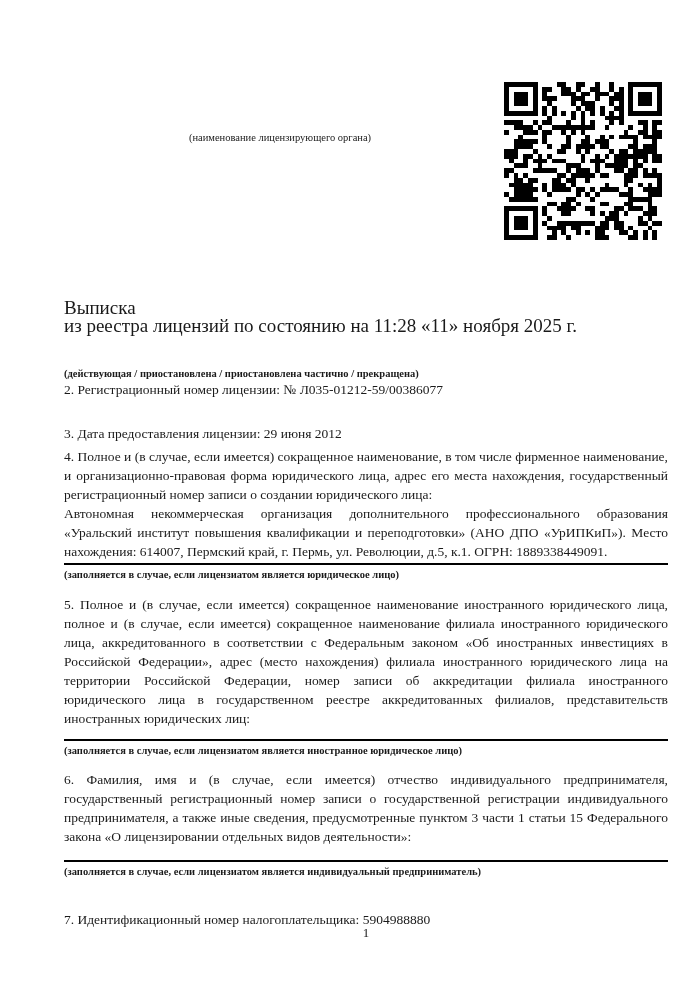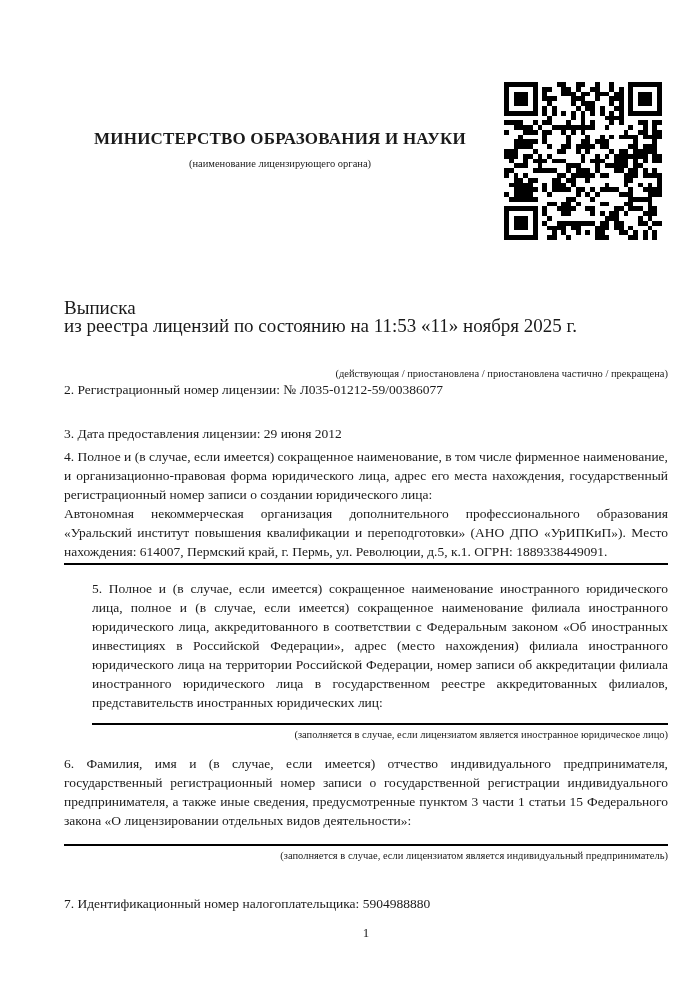--- a/index.html
+++ b/index.html
@@ -31,74 +31,74 @@
   .content{
     position:absolute;left:64px;top:299px;width:604px;
   }
   .doc-title{text-align:left;font-size:19px;line-height:18px;}
   .item{font-size:13.5px;line-height:19px;}
   .para{text-align:justify;}
   .m-item1{margin-top:32px;}
   .m-item2{}
   .m-item3{margin-top:25px;}
   .m-item4{margin-top:4px;}
-  .m-item5{margin-top:14px;margin-left:28px;}
+  .m-item5{margin-top:14px;}
   .m-item6{margin-top:13px;}
   .m-item7{margin-top:32px;}
   .item-note{
-    text-align:right;font-size:10.5px;line-height:13px;margin-top:3px;
+    text-align:left;font-size:10.5px;line-height:13px;margin-top:3px;font-weight:bold;
   }
   .rule{
     border:none;border-top:2px solid #000;margin:0;height:0;
   }
   .rule-tight{margin-top:2px;}
   .rule-gap-sm{margin-top:11px;}
   .rule-gap-md{margin-top:14px;}
   .page-number{
     position:absolute;left:64px;top:925px;width:604px;
     text-align:center;font-size:13px;
   }
 </style>
 </head>
 <body>
 
 <div class="page">
 
   <div class="ministry">
-    <div class="ministry-name">МИНИСТЕРСТВО ОБРАЗОВАНИЯ И НАУКИ</div>
     <div class="ministry-note">(наименование лицензирующего органа)</div>
   </div>
 
   <svg class="qr" xmlns="http://www.w3.org/2000/svg" viewBox="0 0 33 33">
       <path d="M0 0h1v1h-1zM1 0h1v1h-1zM2 0h1v1h-1zM3 0h1v1h-1zM4 0h1v1h-1zM5 0h1v1h-1zM6 0h1v1h-1zM11 0h1v1h-1zM12 0h1v1h-1zM15 0h1v1h-1zM16 0h1v1h-1zM19 0h1v1h-1zM22 0h1v1h-1zM26 0h1v1h-1zM27 0h1v1h-1zM28 0h1v1h-1zM29 0h1v1h-1zM30 0h1v1h-1zM31 0h1v1h-1zM32 0h1v1h-1zM0 1h1v1h-1zM6 1h1v1h-1zM8 1h1v1h-1zM9 1h1v1h-1zM12 1h1v1h-1zM13 1h1v1h-1zM15 1h1v1h-1zM18 1h1v1h-1zM19 1h1v1h-1zM22 1h1v1h-1zM24 1h1v1h-1zM26 1h1v1h-1zM32 1h1v1h-1zM0 2h1v1h-1zM2 2h1v1h-1zM3 2h1v1h-1zM4 2h1v1h-1zM6 2h1v1h-1zM8 2h1v1h-1zM12 2h1v1h-1zM13 2h1v1h-1zM14 2h1v1h-1zM16 2h1v1h-1zM17 2h1v1h-1zM19 2h1v1h-1zM20 2h1v1h-1zM21 2h1v1h-1zM23 2h1v1h-1zM24 2h1v1h-1zM26 2h1v1h-1zM28 2h1v1h-1zM29 2h1v1h-1zM30 2h1v1h-1zM32 2h1v1h-1zM0 3h1v1h-1zM2 3h1v1h-1zM3 3h1v1h-1zM4 3h1v1h-1zM6 3h1v1h-1zM8 3h1v1h-1zM9 3h1v1h-1zM10 3h1v1h-1zM14 3h1v1h-1zM15 3h1v1h-1zM16 3h1v1h-1zM19 3h1v1h-1zM22 3h1v1h-1zM23 3h1v1h-1zM24 3h1v1h-1zM26 3h1v1h-1zM28 3h1v1h-1zM29 3h1v1h-1zM30 3h1v1h-1zM32 3h1v1h-1zM0 4h1v1h-1zM2 4h1v1h-1zM3 4h1v1h-1zM4 4h1v1h-1zM6 4h1v1h-1zM9 4h1v1h-1zM14 4h1v1h-1zM16 4h1v1h-1zM17 4h1v1h-1zM18 4h1v1h-1zM22 4h1v1h-1zM24 4h1v1h-1zM26 4h1v1h-1zM28 4h1v1h-1zM29 4h1v1h-1zM30 4h1v1h-1zM32 4h1v1h-1zM0 5h1v1h-1zM6 5h1v1h-1zM8 5h1v1h-1zM10 5h1v1h-1zM15 5h1v1h-1zM17 5h1v1h-1zM18 5h1v1h-1zM20 5h1v1h-1zM23 5h1v1h-1zM24 5h1v1h-1zM26 5h1v1h-1zM32 5h1v1h-1zM0 6h1v1h-1zM1 6h1v1h-1zM2 6h1v1h-1zM3 6h1v1h-1zM4 6h1v1h-1zM5 6h1v1h-1zM6 6h1v1h-1zM8 6h1v1h-1zM10 6h1v1h-1zM12 6h1v1h-1zM14 6h1v1h-1zM16 6h1v1h-1zM18 6h1v1h-1zM20 6h1v1h-1zM22 6h1v1h-1zM24 6h1v1h-1zM26 6h1v1h-1zM27 6h1v1h-1zM28 6h1v1h-1zM29 6h1v1h-1zM30 6h1v1h-1zM31 6h1v1h-1zM32 6h1v1h-1zM9 7h1v1h-1zM14 7h1v1h-1zM16 7h1v1h-1zM21 7h1v1h-1zM22 7h1v1h-1zM23 7h1v1h-1zM24 7h1v1h-1zM0 8h1v1h-1zM1 8h1v1h-1zM2 8h1v1h-1zM3 8h1v1h-1zM6 8h1v1h-1zM8 8h1v1h-1zM9 8h1v1h-1zM13 8h1v1h-1zM16 8h1v1h-1zM18 8h1v1h-1zM22 8h1v1h-1zM24 8h1v1h-1zM28 8h1v1h-1zM29 8h1v1h-1zM31 8h1v1h-1zM32 8h1v1h-1zM2 9h1v1h-1zM3 9h1v1h-1zM4 9h1v1h-1zM5 9h1v1h-1zM7 9h1v1h-1zM10 9h1v1h-1zM11 9h1v1h-1zM12 9h1v1h-1zM13 9h1v1h-1zM14 9h1v1h-1zM15 9h1v1h-1zM16 9h1v1h-1zM17 9h1v1h-1zM18 9h1v1h-1zM21 9h1v1h-1zM26 9h1v1h-1zM29 9h1v1h-1zM31 9h1v1h-1zM0 10h1v1h-1zM4 10h1v1h-1zM5 10h1v1h-1zM6 10h1v1h-1zM8 10h1v1h-1zM9 10h1v1h-1zM12 10h1v1h-1zM14 10h1v1h-1zM16 10h1v1h-1zM25 10h1v1h-1zM28 10h1v1h-1zM29 10h1v1h-1zM31 10h1v1h-1zM32 10h1v1h-1zM3 11h1v1h-1zM8 11h1v1h-1zM13 11h1v1h-1zM17 11h1v1h-1zM20 11h1v1h-1zM22 11h1v1h-1zM24 11h1v1h-1zM25 11h1v1h-1zM26 11h1v1h-1zM27 11h1v1h-1zM29 11h1v1h-1zM30 11h1v1h-1zM31 11h1v1h-1zM32 11h1v1h-1zM2 12h1v1h-1zM3 12h1v1h-1zM4 12h1v1h-1zM5 12h1v1h-1zM6 12h1v1h-1zM8 12h1v1h-1zM13 12h1v1h-1zM16 12h1v1h-1zM17 12h1v1h-1zM19 12h1v1h-1zM20 12h1v1h-1zM21 12h1v1h-1zM27 12h1v1h-1zM31 12h1v1h-1zM2 13h1v1h-1zM3 13h1v1h-1zM4 13h1v1h-1zM5 13h1v1h-1zM9 13h1v1h-1zM12 13h1v1h-1zM13 13h1v1h-1zM15 13h1v1h-1zM16 13h1v1h-1zM17 13h1v1h-1zM18 13h1v1h-1zM20 13h1v1h-1zM21 13h1v1h-1zM26 13h1v1h-1zM27 13h1v1h-1zM29 13h1v1h-1zM30 13h1v1h-1zM31 13h1v1h-1zM0 14h1v1h-1zM1 14h1v1h-1zM2 14h1v1h-1zM6 14h1v1h-1zM11 14h1v1h-1zM12 14h1v1h-1zM15 14h1v1h-1zM17 14h1v1h-1zM22 14h1v1h-1zM24 14h1v1h-1zM25 14h1v1h-1zM27 14h1v1h-1zM28 14h1v1h-1zM29 14h1v1h-1zM30 14h1v1h-1zM31 14h1v1h-1zM0 15h1v1h-1zM1 15h1v1h-1zM2 15h1v1h-1zM4 15h1v1h-1zM5 15h1v1h-1zM7 15h1v1h-1zM9 15h1v1h-1zM16 15h1v1h-1zM19 15h1v1h-1zM21 15h1v1h-1zM23 15h1v1h-1zM24 15h1v1h-1zM25 15h1v1h-1zM26 15h1v1h-1zM27 15h1v1h-1zM28 15h1v1h-1zM29 15h1v1h-1zM31 15h1v1h-1zM32 15h1v1h-1zM1 16h1v1h-1zM4 16h1v1h-1zM6 16h1v1h-1zM7 16h1v1h-1zM8 16h1v1h-1zM10 16h1v1h-1zM11 16h1v1h-1zM12 16h1v1h-1zM16 16h1v1h-1zM18 16h1v1h-1zM19 16h1v1h-1zM20 16h1v1h-1zM23 16h1v1h-1zM24 16h1v1h-1zM25 16h1v1h-1zM27 16h1v1h-1zM29 16h1v1h-1zM31 16h1v1h-1zM32 16h1v1h-1zM2 17h1v1h-1zM3 17h1v1h-1zM4 17h1v1h-1zM7 17h1v1h-1zM13 17h1v1h-1zM14 17h1v1h-1zM15 17h1v1h-1zM19 17h1v1h-1zM21 17h1v1h-1zM22 17h1v1h-1zM23 17h1v1h-1zM24 17h1v1h-1zM25 17h1v1h-1zM27 17h1v1h-1zM28 17h1v1h-1zM0 18h1v1h-1zM1 18h1v1h-1zM6 18h1v1h-1zM7 18h1v1h-1zM8 18h1v1h-1zM9 18h1v1h-1zM10 18h1v1h-1zM13 18h1v1h-1zM15 18h1v1h-1zM16 18h1v1h-1zM17 18h1v1h-1zM19 18h1v1h-1zM23 18h1v1h-1zM24 18h1v1h-1zM26 18h1v1h-1zM27 18h1v1h-1zM29 18h1v1h-1zM31 18h1v1h-1zM0 19h1v1h-1zM2 19h1v1h-1zM4 19h1v1h-1zM11 19h1v1h-1zM12 19h1v1h-1zM14 19h1v1h-1zM15 19h1v1h-1zM16 19h1v1h-1zM17 19h1v1h-1zM18 19h1v1h-1zM20 19h1v1h-1zM21 19h1v1h-1zM25 19h1v1h-1zM26 19h1v1h-1zM27 19h1v1h-1zM29 19h1v1h-1zM30 19h1v1h-1zM31 19h1v1h-1zM32 19h1v1h-1zM2 20h1v1h-1zM3 20h1v1h-1zM5 20h1v1h-1zM6 20h1v1h-1zM10 20h1v1h-1zM11 20h1v1h-1zM13 20h1v1h-1zM14 20h1v1h-1zM17 20h1v1h-1zM25 20h1v1h-1zM26 20h1v1h-1zM32 20h1v1h-1zM1 21h1v1h-1zM2 21h1v1h-1zM3 21h1v1h-1zM4 21h1v1h-1zM5 21h1v1h-1zM8 21h1v1h-1zM10 21h1v1h-1zM11 21h1v1h-1zM12 21h1v1h-1zM14 21h1v1h-1zM21 21h1v1h-1zM25 21h1v1h-1zM28 21h1v1h-1zM30 21h1v1h-1zM32 21h1v1h-1zM2 22h1v1h-1zM3 22h1v1h-1zM4 22h1v1h-1zM5 22h1v1h-1zM6 22h1v1h-1zM8 22h1v1h-1zM10 22h1v1h-1zM11 22h1v1h-1zM12 22h1v1h-1zM13 22h1v1h-1zM15 22h1v1h-1zM16 22h1v1h-1zM18 22h1v1h-1zM20 22h1v1h-1zM21 22h1v1h-1zM22 22h1v1h-1zM23 22h1v1h-1zM26 22h1v1h-1zM29 22h1v1h-1zM30 22h1v1h-1zM31 22h1v1h-1zM32 22h1v1h-1zM0 23h1v1h-1zM2 23h1v1h-1zM3 23h1v1h-1zM4 23h1v1h-1zM5 23h1v1h-1zM9 23h1v1h-1zM15 23h1v1h-1zM17 23h1v1h-1zM19 23h1v1h-1zM24 23h1v1h-1zM25 23h1v1h-1zM26 23h1v1h-1zM30 23h1v1h-1zM31 23h1v1h-1zM32 23h1v1h-1zM1 24h1v1h-1zM2 24h1v1h-1zM3 24h1v1h-1zM4 24h1v1h-1zM5 24h1v1h-1zM6 24h1v1h-1zM13 24h1v1h-1zM14 24h1v1h-1zM18 24h1v1h-1zM26 24h1v1h-1zM27 24h1v1h-1zM28 24h1v1h-1zM29 24h1v1h-1zM30 24h1v1h-1zM9 25h1v1h-1zM10 25h1v1h-1zM12 25h1v1h-1zM13 25h1v1h-1zM15 25h1v1h-1zM20 25h1v1h-1zM21 25h1v1h-1zM25 25h1v1h-1zM26 25h1v1h-1zM30 25h1v1h-1zM0 26h1v1h-1zM1 26h1v1h-1zM2 26h1v1h-1zM3 26h1v1h-1zM4 26h1v1h-1zM5 26h1v1h-1zM6 26h1v1h-1zM8 26h1v1h-1zM11 26h1v1h-1zM12 26h1v1h-1zM13 26h1v1h-1zM14 26h1v1h-1zM17 26h1v1h-1zM18 26h1v1h-1zM23 26h1v1h-1zM24 26h1v1h-1zM26 26h1v1h-1zM27 26h1v1h-1zM28 26h1v1h-1zM30 26h1v1h-1zM31 26h1v1h-1zM0 27h1v1h-1zM6 27h1v1h-1zM8 27h1v1h-1zM12 27h1v1h-1zM13 27h1v1h-1zM18 27h1v1h-1zM20 27h1v1h-1zM22 27h1v1h-1zM23 27h1v1h-1zM25 27h1v1h-1zM29 27h1v1h-1zM30 27h1v1h-1zM31 27h1v1h-1zM0 28h1v1h-1zM2 28h1v1h-1zM3 28h1v1h-1zM4 28h1v1h-1zM6 28h1v1h-1zM9 28h1v1h-1zM21 28h1v1h-1zM22 28h1v1h-1zM23 28h1v1h-1zM28 28h1v1h-1zM30 28h1v1h-1zM0 29h1v1h-1zM2 29h1v1h-1zM3 29h1v1h-1zM4 29h1v1h-1zM6 29h1v1h-1zM8 29h1v1h-1zM11 29h1v1h-1zM12 29h1v1h-1zM13 29h1v1h-1zM14 29h1v1h-1zM15 29h1v1h-1zM16 29h1v1h-1zM17 29h1v1h-1zM18 29h1v1h-1zM20 29h1v1h-1zM21 29h1v1h-1zM23 29h1v1h-1zM24 29h1v1h-1zM28 29h1v1h-1zM29 29h1v1h-1zM31 29h1v1h-1zM32 29h1v1h-1zM0 30h1v1h-1zM2 30h1v1h-1zM3 30h1v1h-1zM4 30h1v1h-1zM6 30h1v1h-1zM9 30h1v1h-1zM10 30h1v1h-1zM11 30h1v1h-1zM12 30h1v1h-1zM14 30h1v1h-1zM15 30h1v1h-1zM19 30h1v1h-1zM20 30h1v1h-1zM21 30h1v1h-1zM23 30h1v1h-1zM24 30h1v1h-1zM26 30h1v1h-1zM30 30h1v1h-1zM0 31h1v1h-1zM6 31h1v1h-1zM10 31h1v1h-1zM12 31h1v1h-1zM15 31h1v1h-1zM17 31h1v1h-1zM19 31h1v1h-1zM20 31h1v1h-1zM24 31h1v1h-1zM25 31h1v1h-1zM27 31h1v1h-1zM29 31h1v1h-1zM31 31h1v1h-1zM0 32h1v1h-1zM1 32h1v1h-1zM2 32h1v1h-1zM3 32h1v1h-1zM4 32h1v1h-1zM5 32h1v1h-1zM6 32h1v1h-1zM9 32h1v1h-1zM10 32h1v1h-1zM13 32h1v1h-1zM19 32h1v1h-1zM20 32h1v1h-1zM21 32h1v1h-1zM26 32h1v1h-1zM27 32h1v1h-1zM29 32h1v1h-1zM31 32h1v1h-1z" fill="#000000"></path>
     </svg>
 
   <div class="content">
 
     <div class="doc-title">
       <div>Выписка</div>
-      <div>из реестра лицензий по состоянию на 11:53 «11» ноября 2025 г.</div>
+      <div>из реестра лицензий по состоянию на 11:28 «11» ноября 2025 г.</div>
     </div>
 
     <div class="item m-item1">
       <div class="item-note">(действующая / приостановлена / приостановлена частично / прекращена)</div>
     </div>
 
     <div class="item m-item2">
       <div>2. Регистрационный номер лицензии: № Л035-01212-59/00386077</div>
     </div>
 
     <div class="item m-item3">
       <div>3. Дата предоставления лицензии: 29 июня 2012</div>
     </div>
 
     <div class="item m-item4">
       <div class="para">4. Полное и (в случае, если имеется) сокращенное наименование, в том числе фирменное наименование, и организационно-правовая форма юридического лица, адрес его места нахождения, государственный регистрационный номер записи о создании юридического лица:</div>
       <div class="para">Автономная некоммерческая организация дополнительного профессионального образования «Уральский институт повышения квалификации и переподготовки» (АНО ДПО «УрИПКиП»). Место нахождения: 614007, Пермский край, г. Пермь, ул. Революции, д.5, к.1. ОГРН: 1889338449091.</div>
       <hr class="rule rule-tight">
+      <div class="item-note">(заполняется в случае, если лицензиатом является юридическое лицо)</div>
     </div>
 
     <div class="item m-item5">
       <div class="para">5. Полное и (в случае, если имеется) сокращенное наименование иностранного юридического лица, полное и (в случае, если имеется) сокращенное наименование филиала иностранного юридического лица, аккредитованного в соответствии с Федеральным законом «Об иностранных инвестициях в Российской Федерации», адрес (место нахождения) филиала иностранного юридического лица на территории Российской Федерации, номер записи об аккредитации филиала иностранного юридического лица в государственном реестре аккредитованных филиалов, представительств иностранных юридических лиц:</div>
       <hr class="rule rule-gap-sm">
       <div class="item-note">(заполняется в случае, если лицензиатом является иностранное юридическое лицо)</div>
     </div>
 
     <div class="item m-item6">
       <div class="para">6. Фамилия, имя и (в случае, если имеется) отчество индивидуального предпринимателя, государственный регистрационный номер записи о государственной регистрации индивидуального предпринимателя, а также иные сведения, предусмотренные пунктом 3 части 1 статьи 15 Федерального закона «О лицензировании отдельных видов деятельности»:</div>

